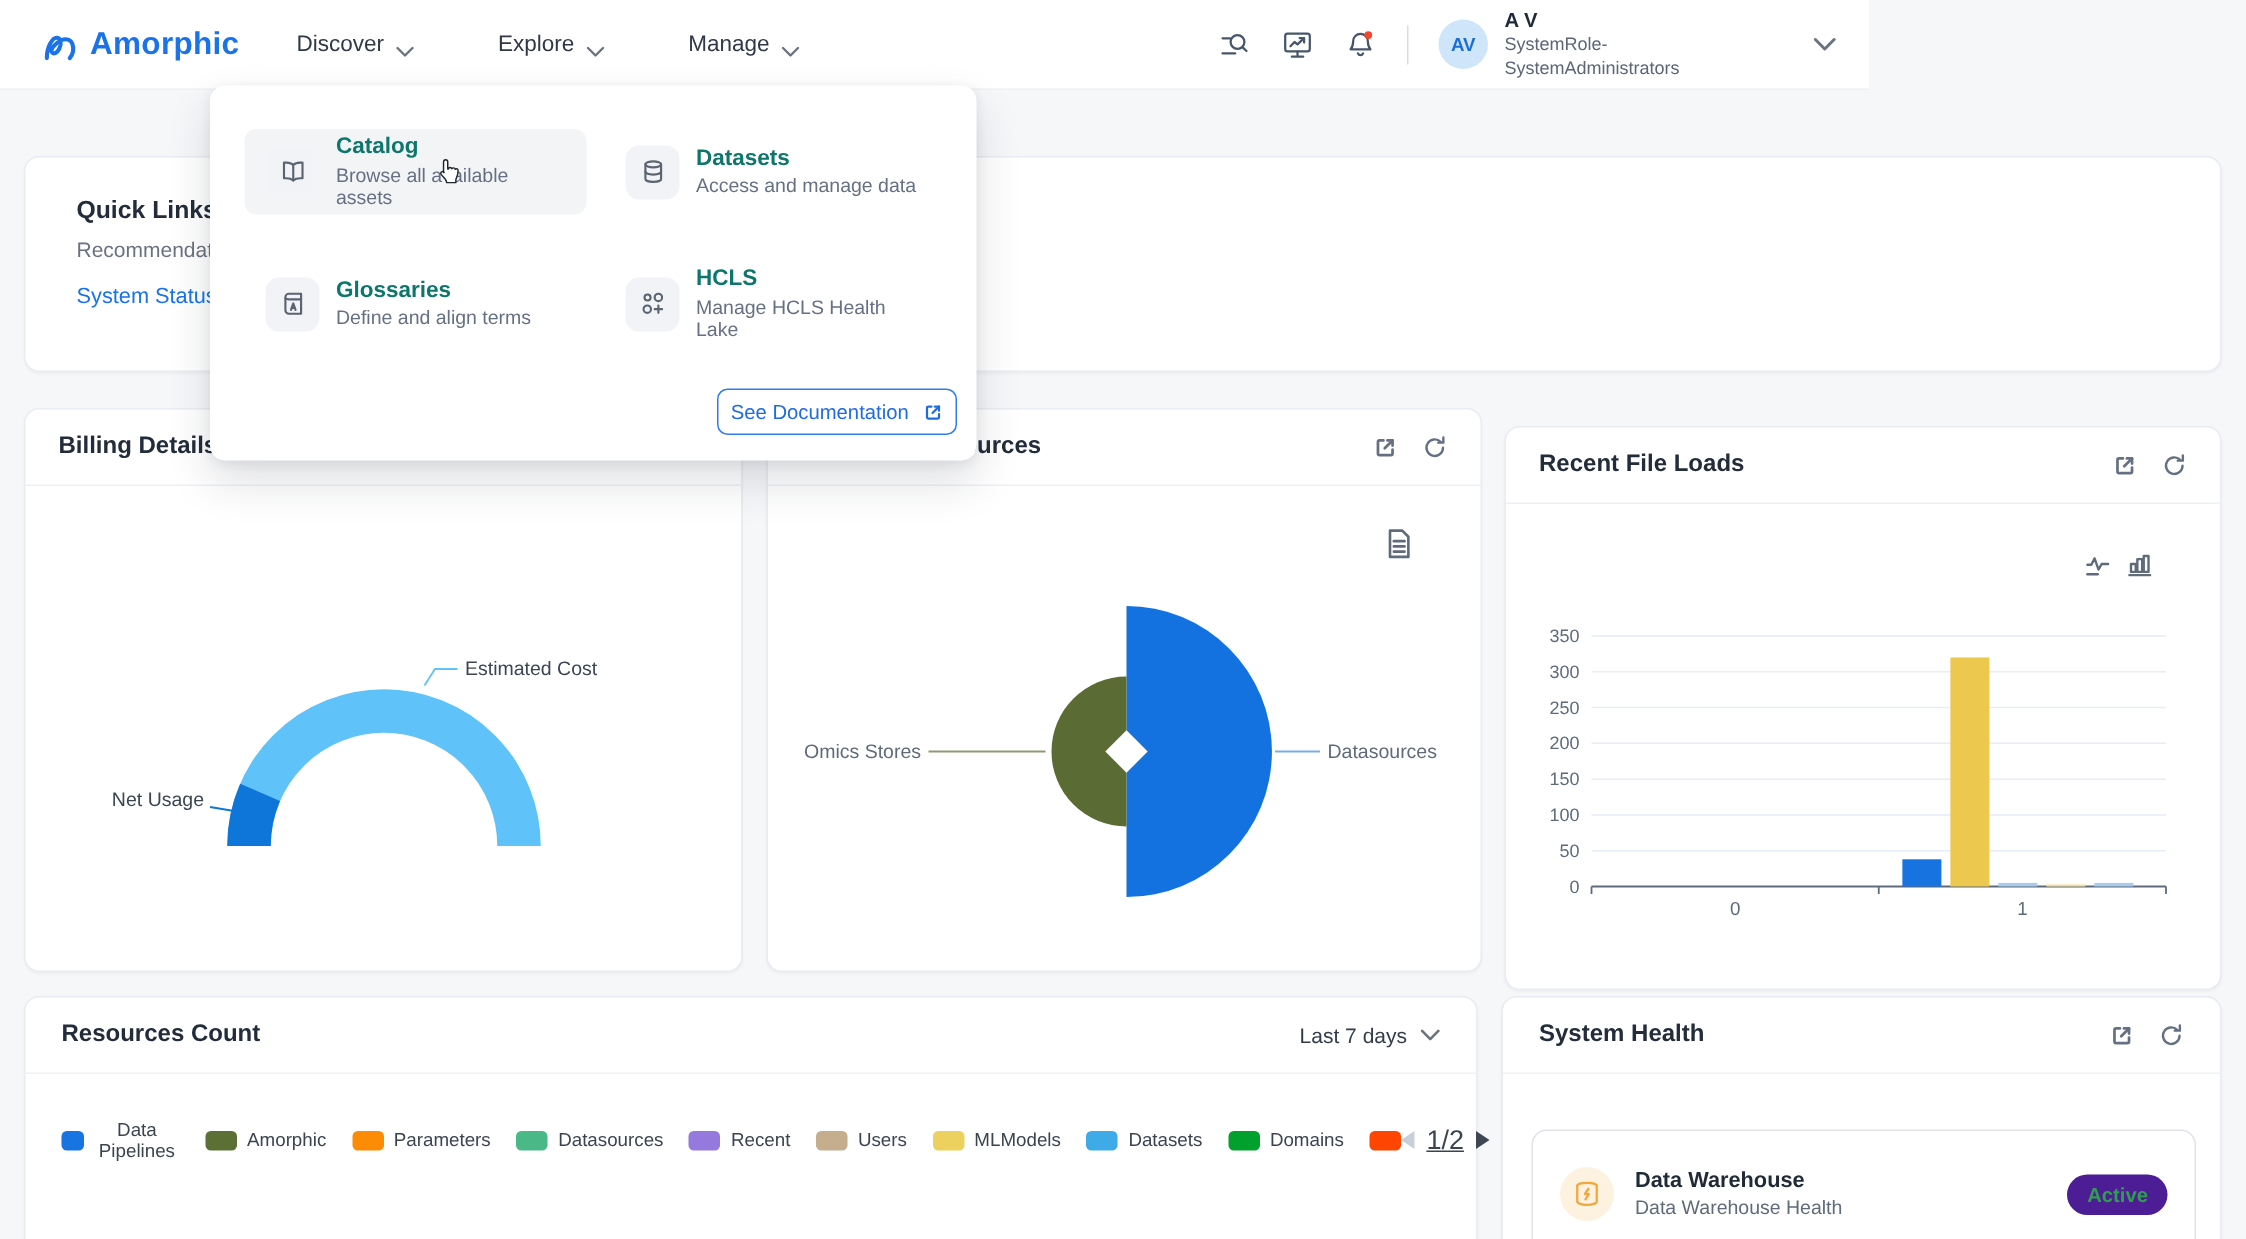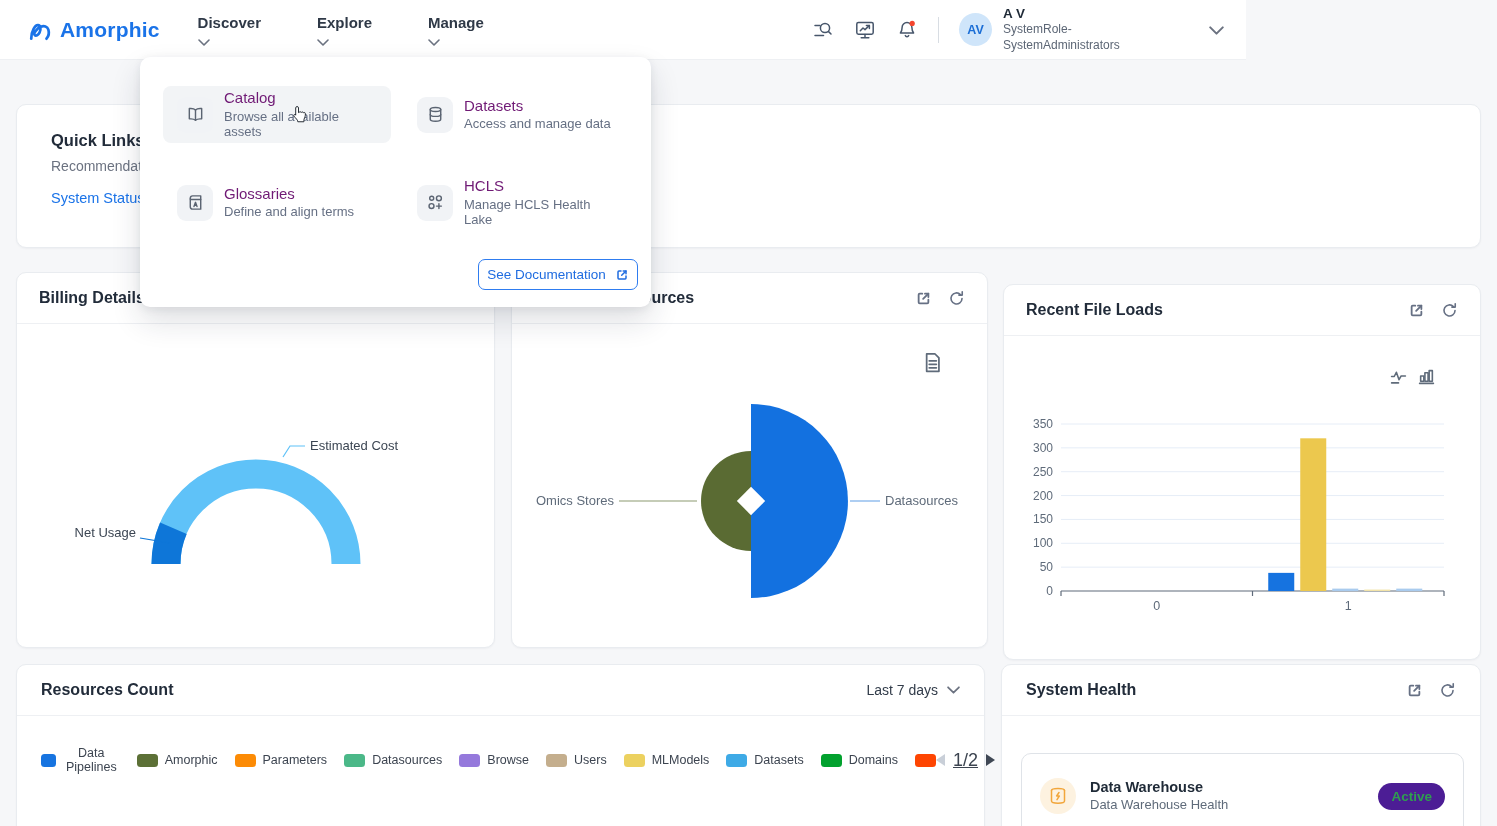--- a/index.html
+++ b/index.html
@@ -5,21 +5,21 @@
   * { margin:0; padding:0; box-sizing:border-box; }
   html,body { width:1497px; height:826px; overflow:hidden; }
   body { font-family:"Liberation Sans", sans-serif; background:#f6f7f9; position:relative; color:#1f2a37; }
 
   
   .topbar { position:absolute; left:0; top:0; width:1246px; height:60px; background:#fff;
             border-bottom:1px solid #eef0f3; display:flex; align-items:center; z-index:10; }
   .brand { display:flex; align-items:center; gap:6px; margin-left:27px; cursor:pointer; }
   .brand-name { font-size:21px; font-weight:bold; color:#1a73e8; letter-spacing:.2px; }
   .nav { display:flex; align-items:center; margin-left:38px; gap:56px; }
-  .nav-item { display:flex; align-items:flex-start; gap:8px; font-size:15px; font-weight:700; color:#2f3947; cursor:pointer;flex-direction:column; }
+  .nav-item { display:flex; align-items:flex-end; gap:8px; font-size:15px; font-weight:400; color:#2f3947; cursor:pointer; }
   .chev { stroke:#6b7280; fill:none; stroke-width:1.6; stroke-linecap:round; stroke-linejoin:round; }
   .topbar-right { position:absolute; right:22px; display:flex; align-items:center; }
   .tb-icon { width:22px; height:22px; color:#47566b; margin-left:20px; cursor:pointer; position:relative; }
   .tb-divider { width:1px; height:26px; background:#d8dde3; margin:0 10px 0 20px; }
   .avatar { width:33px; height:33px; border-radius:50%; background:#cfe5fa; color:#1b6ed6; font-size:12.5px;
             font-weight:bold; display:flex; align-items:center; justify-content:center; margin-left:10px; cursor:pointer; }
   .user-block { margin-left:11px; width:162px; cursor:pointer; }
   .user-name { font-size:13.5px; font-weight:bold; color:#1f2a37; }
   .user-role { font-size:12px; color:#5c6675; line-height:1.3; margin-top:1px; }
   .user-chev { margin-left:44px; cursor:pointer; }
@@ -73,21 +73,21 @@
   
   .menu-panel { position:absolute; left:140px; top:57px; width:511px; height:250px; background:#fff;
                 border-radius:10px; z-index:50;
                 box-shadow:0 14px 30px rgba(25,35,55,.14), 0 2px 8px rgba(25,35,55,.08); }
   .menu-item { position:absolute; width:228px; height:57px; border-radius:8px; display:flex;
                align-items:center; padding:0 14px; gap:11px; cursor:pointer; }
   .menu-item.hovered { background:#f2f4f6; }
   .menu-tile { width:36px; height:36px; border-radius:9px; background:#f1f3f6; display:flex;
                align-items:center; justify-content:center; color:#5b6472; flex:none; }
   .menu-texts { line-height:1.15; }
-  .menu-title { font-size:15px; font-weight:normal; color:#701a75; }
+  .menu-title { font-size:15px; font-weight:bold; color:#0f766e; }
   .menu-desc { font-size:13px; color:#667084; margin-top:3px; }
   .doc-btn { position:absolute; left:338px; top:202px; width:160px; height:31px; border:1.5px solid #2e7cf0;
              border-radius:7px; background:#fff; display:flex; align-items:center; justify-content:center;
              gap:9px; color:#1f6ce0; font-size:13.5px; font-family:inherit; cursor:pointer; }
   .doc-btn svg { width:14px; height:14px; }
 
   .cursor-svg { position:absolute; left:288px; top:104px; width:21px; height:23px; z-index:60; pointer-events:none; }
 
   svg.icon { display:block; width:100%; height:100%; }
   .stroke { fill:none; stroke:currentColor; stroke-width:1.5; stroke-linecap:round; stroke-linejoin:round; }
@@ -347,21 +347,21 @@
           <span class="legend-item">
             <span class="legend-swatch" style="background: rgb(252, 139, 5);"></span>
             <span class="legend-label">Parameters</span>
           </span>
           <span class="legend-item">
             <span class="legend-swatch" style="background: rgb(75, 184, 136);"></span>
             <span class="legend-label">Datasources</span>
           </span>
           <span class="legend-item">
             <span class="legend-swatch" style="background: rgb(149, 121, 220);"></span>
-            <span class="legend-label">Browse</span>
+            <span class="legend-label">Recent</span>
           </span>
           <span class="legend-item">
             <span class="legend-swatch" style="background: rgb(196, 174, 141);"></span>
             <span class="legend-label">Users</span>
           </span>
           <span class="legend-item">
             <span class="legend-swatch" style="background: rgb(236, 209, 95);"></span>
             <span class="legend-label">MLModels</span>
           </span>
           <span class="legend-item">

